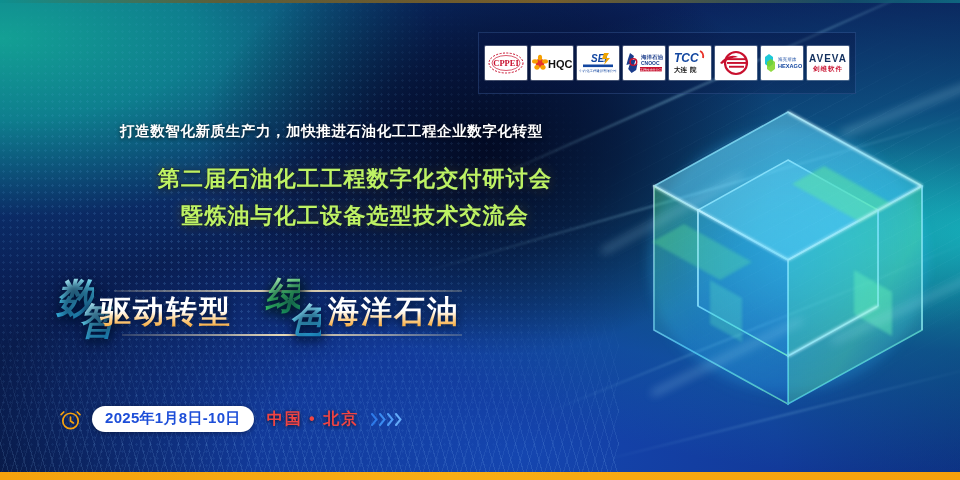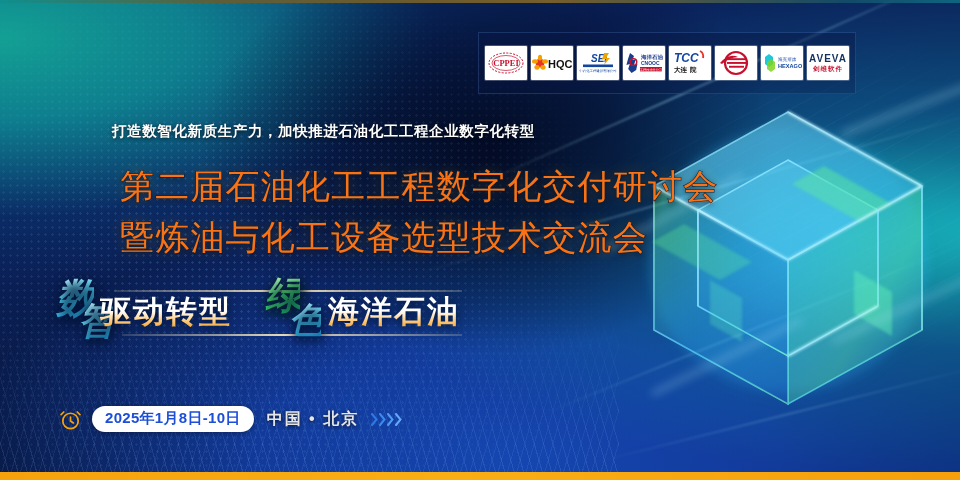--- a/index.html
+++ b/index.html
@@ -72,27 +72,27 @@
   }
   .logo-tile{
     width:42px;height:34px;background:#fff;border-radius:1px;
     display:flex;align-items:center;justify-content:center;overflow:hidden;
     box-shadow:0 0 0 1px rgba(255,255,255,.25);
   }
   .logo-tile svg{display:block;}
 
   
   .subtitle{
-    position:absolute;left:112px;top:122px;
+    position:absolute;left:120px;top:122px;
     font-size:14.5px;font-weight:700;color:#ffffff;letter-spacing:.6px;
     text-shadow:0 1px 4px rgba(0,0,0,.75);white-space:nowrap;
   }
   .title-block{position:absolute;left:120px;top:166px;width:470px;text-align:center;}
   .title-line{
-    font-size:34px;font-weight:400;color:#f97316;letter-spacing:1.2px;line-height:1.22;
+    font-size:22px;font-weight:700;color:#bef264;letter-spacing:1.2px;line-height:1.22;
     white-space:nowrap;
     -webkit-text-stroke:1.1px #0a2038;
     paint-order:stroke fill;
     text-shadow:0 2px 6px rgba(0,10,40,.85), 0 0 14px rgba(255,220,40,.25);
   }
   .title-line.l2{margin-top:10px;}
 
   
   .slogan{position:absolute;left:52px;top:272px;width:430px;height:78px;}
   .slg-rule{position:absolute;height:1.5px;background:linear-gradient(90deg,rgba(255,235,180,.15),rgba(255,236,190,.95),rgba(255,235,180,.2));}
@@ -136,21 +136,21 @@
     text-shadow:0 1px 4px rgba(0,0,0,.7);white-space:nowrap;
   }
   .footrow{position:absolute;left:58px;top:406px;display:flex;align-items:center;gap:9px;}
   .clock-icon{width:25px;height:25px;flex:0 0 auto;}
   .date-pill{
     background:#ffffff;border-radius:13px;padding:3px 13px 4px;
     font-size:15px;font-weight:700;color:#1d4ed8;letter-spacing:.3px;white-space:nowrap;
     box-shadow:0 1px 5px rgba(0,0,0,.35);
   }
   .place{
-    font-size:16px;font-weight:700;color:#e5e5e5;letter-spacing:2px;white-space:nowrap;
+    font-size:16px;font-weight:700;color:#ef4444;letter-spacing:2px;white-space:nowrap;
     text-shadow:0 1px 4px rgba(0,0,0,.7);margin-left:4px;
   }
   .chevrons{display:flex;gap:1px;align-items:center;margin-left:3px;}
   .chev{width:7px;height:13px;}
 </style>
 </head>
 <body>
 
 <div class="banner">
 

